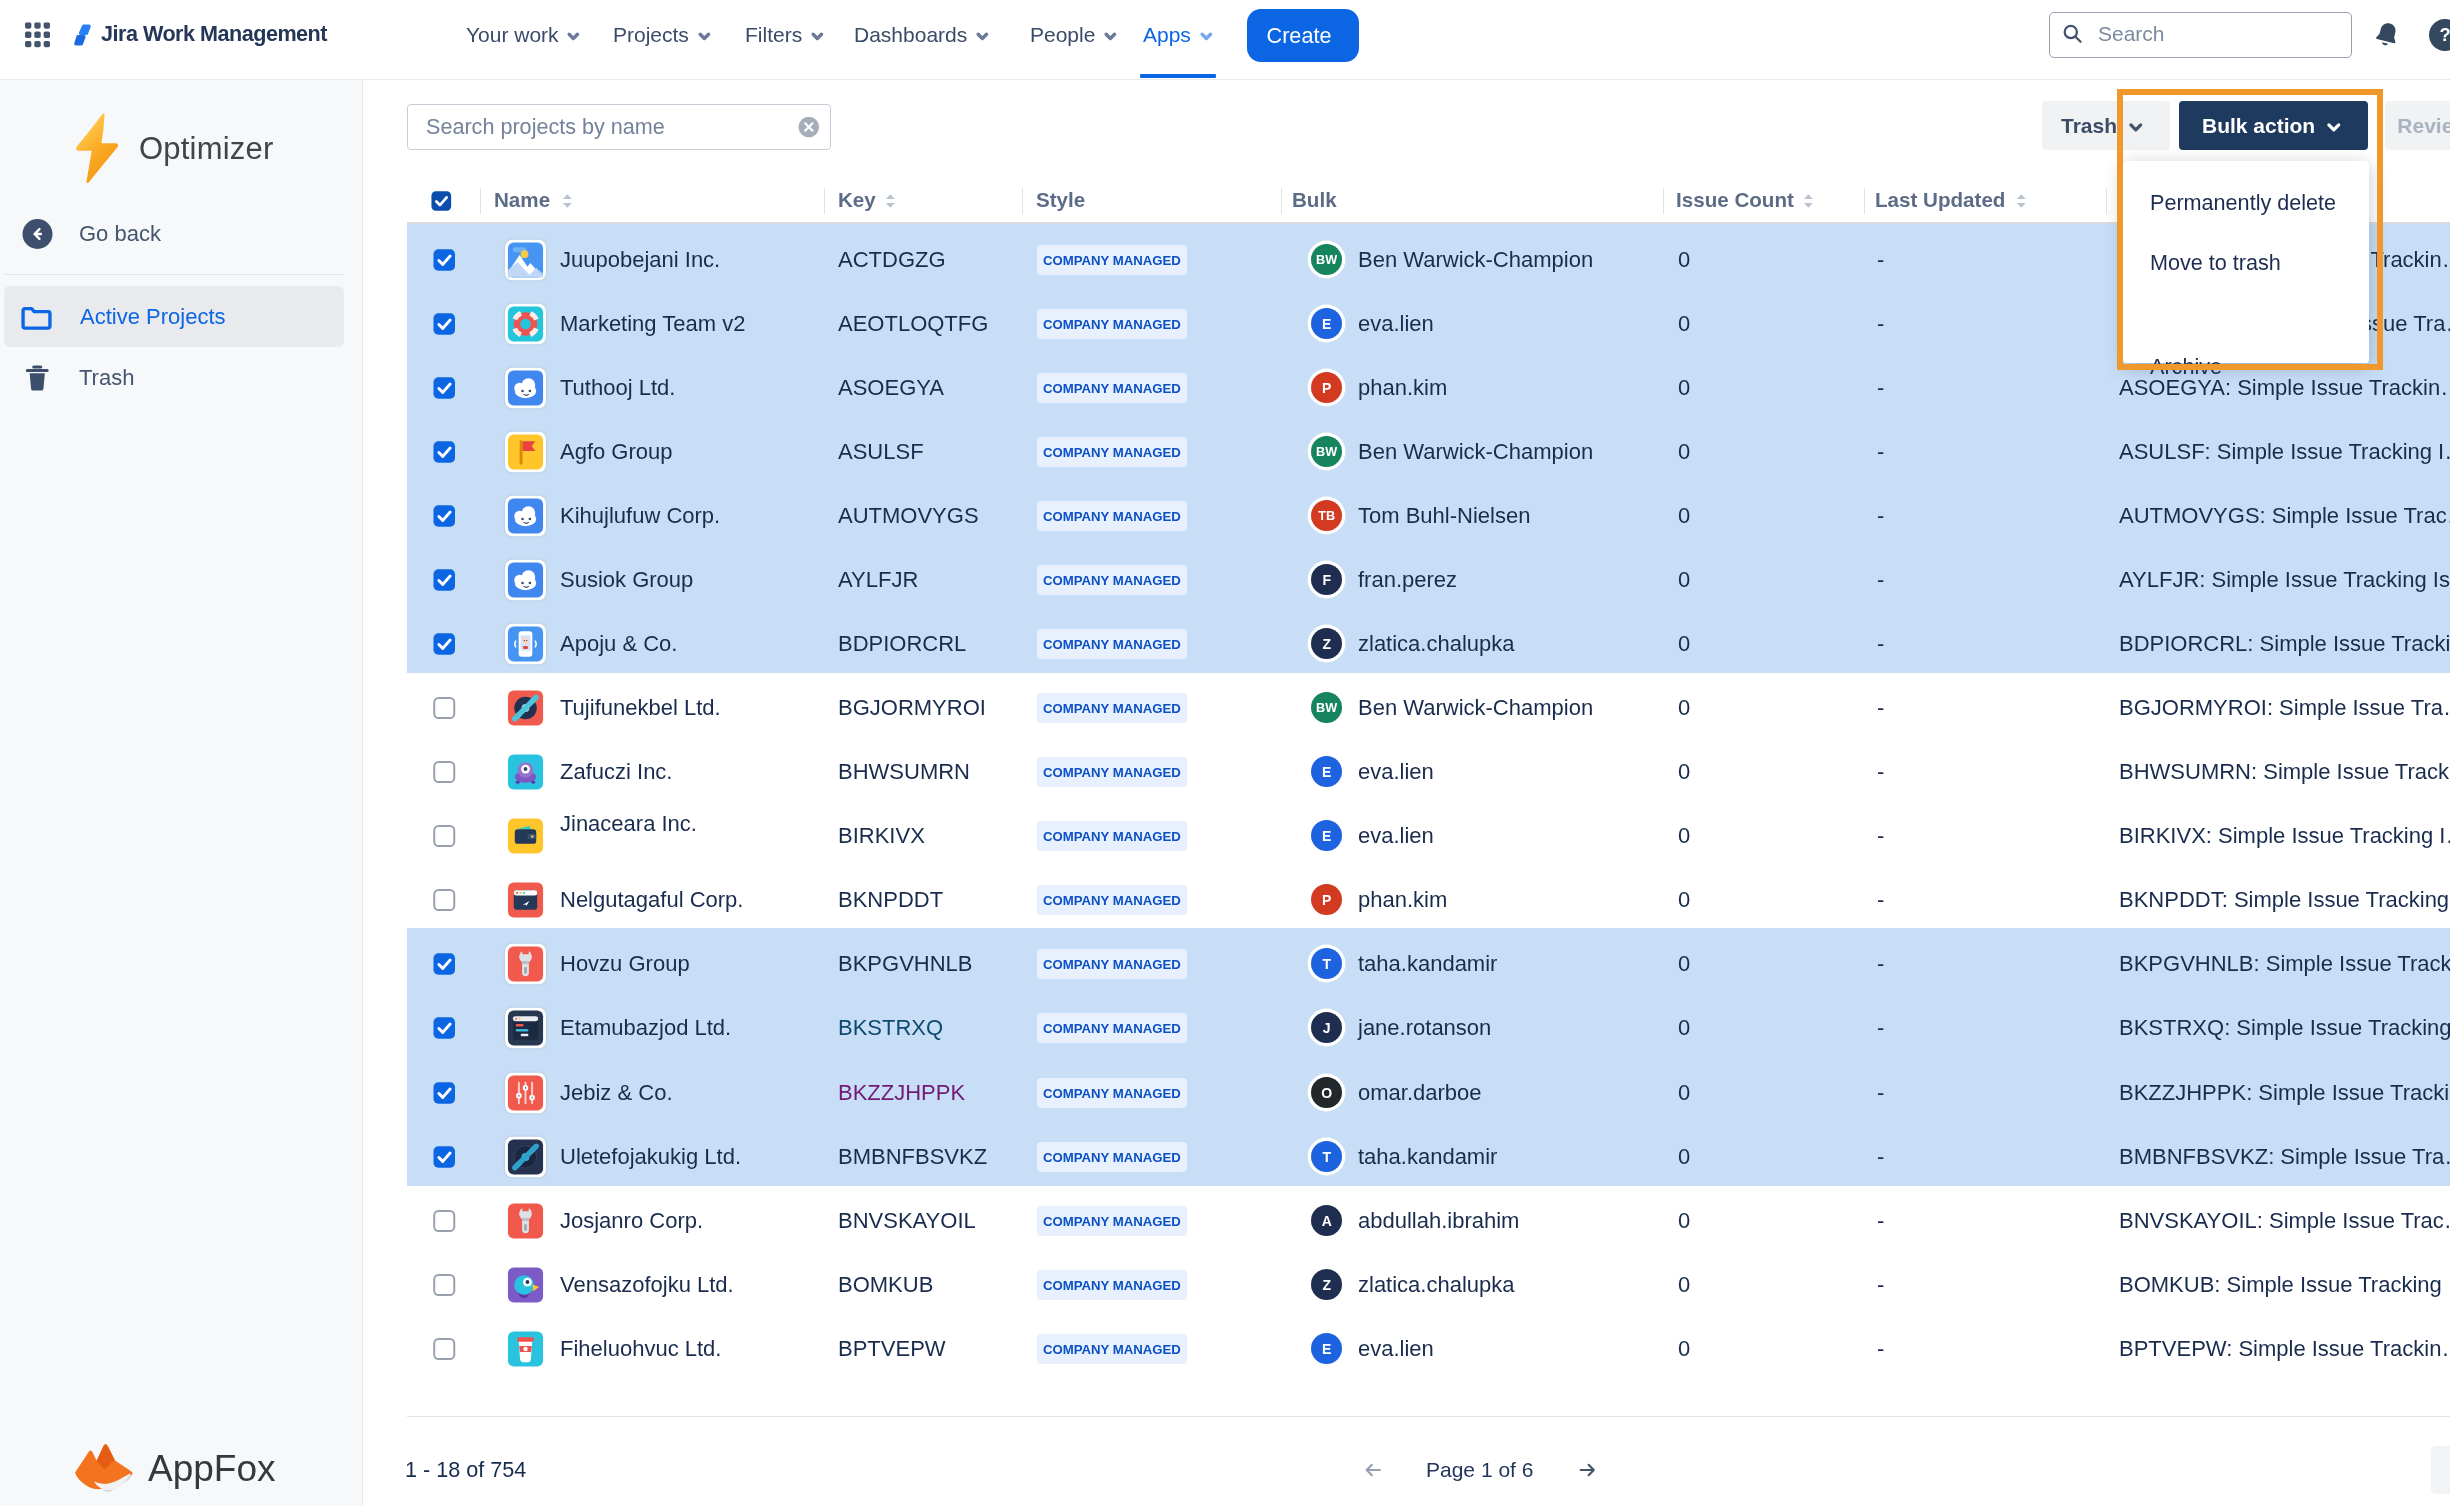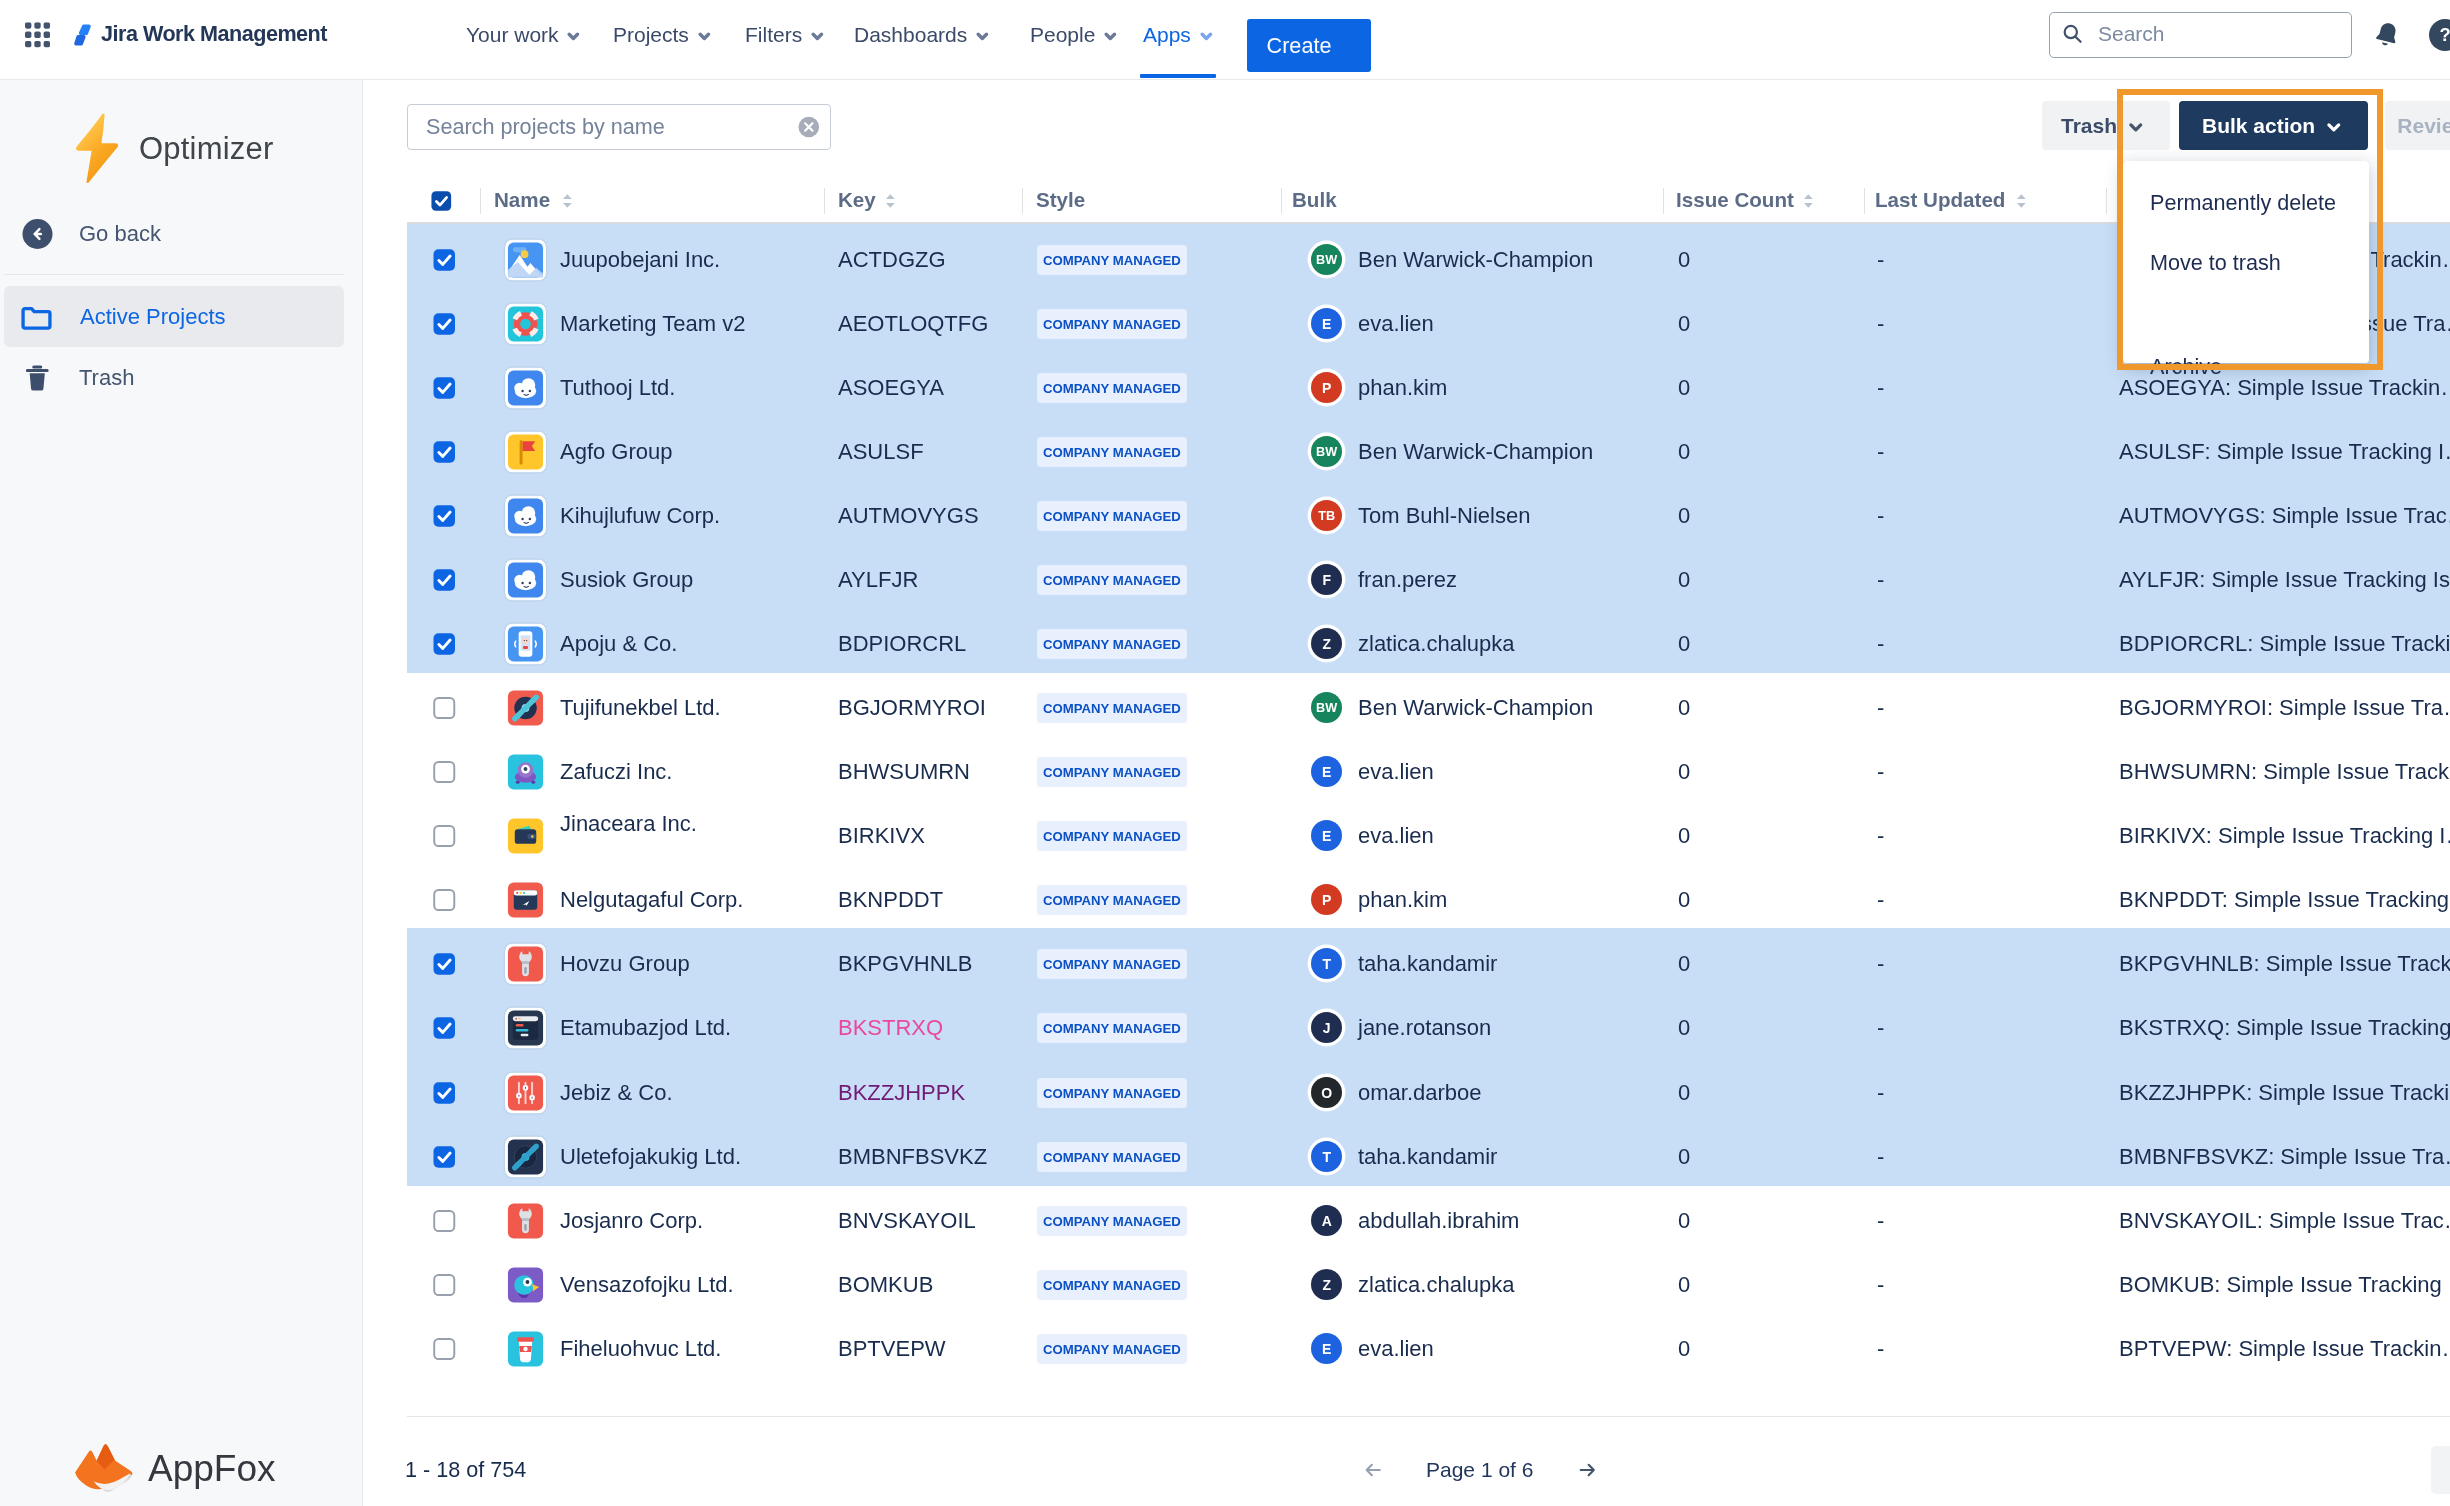--- a/index.html
+++ b/index.html
@@ -35,21 +35,21 @@
       </svg></div>
     <div style="position:absolute;left:1030px;top:35px;transform:translateY(-50%);font-size:21px;color:#3a4a68;font-weight:400;white-space:nowrap;">People</div>
     <div style="position:absolute;left:1102px;top:36px;transform:translateY(-50%);line-height:0;"><svg width="16.7" height="16.7" viewBox="0 0 24 24" fill="none">
         <path d="M6 9.5l6 6 6-6" stroke="#6b7a99" stroke-width="5" stroke-linecap="round" stroke-linejoin="round"></path>
       </svg></div>
     <div style="position:absolute;left:1143px;top:35px;transform:translateY(-50%);font-size:21px;color:#0c66e4;font-weight:400;white-space:nowrap;">Apps</div>
     <div style="position:absolute;left:1198px;top:36px;transform:translateY(-50%);line-height:0;"><svg width="16.7" height="16.7" viewBox="0 0 24 24" fill="none">
         <path d="M6 9.5l6 6 6-6" stroke="#7ba4ee" stroke-width="5" stroke-linecap="round" stroke-linejoin="round"></path>
       </svg></div>
     <div style="position:absolute;left:1140px;top:74px;width:76px;height:4.4px;background:#0c66e4;border-radius:1px;"></div>
-    <div style="position:absolute;left:1247px;top:19px;width:124px;height:53px;background:#0c66e4;border-radius:3px;">
+    <div style="position:absolute;left:1247px;top:9px;width:112px;height:53px;background:#0c66e4;border-radius:14px;">
       <div style="position:absolute;left:52px;top:26.5px;transform:translate(-50%,-50%);font-size:21.6px;color:#fff;font-weight:400;white-space:nowrap;">Create</div>
     </div>
     <div style="position:absolute;left:2049px;top:11.8px;width:303px;height:46px;background:#fff;border:1.5px solid #97a0af;border-radius:4.9px;"></div>
     <div style="position:absolute;left:2061px;top:34px;transform:translateY(-50%);line-height:0;"><svg width="23.5" height="23.5" viewBox="0 0 48 48">
         <circle cx="20" cy="20" r="12.5" fill="none" stroke="#42526e" stroke-width="4.5"></circle>
         <path d="M29.5 29.5 L40 40" stroke="#42526e" stroke-width="4.5" stroke-linecap="round"></path>
       </svg></div>
     <div style="position:absolute;left:2098px;top:34px;transform:translateY(-50%);font-size:21px;color:#7c8aa0;font-weight:400;white-space:nowrap;">Search</div>
     <div style="position:absolute;left:2372px;top:35px;transform:translateY(-50%);line-height:0;"><svg width="30" height="30" viewBox="0 0 24 24" style="transform:rotate(14deg)">
         <path d="M12 2.5c-3.5 0-6 2.6-6 6v4l-1.8 3.2c-.3.6.1 1.3.8 1.3h14c.7 0 1.1-.7.8-1.3L18 12.5v-4c0-3.4-2.5-6-6-6z" fill="#33475f"></path>
@@ -514,21 +514,21 @@
             <rect x="10" y="12" width="52" height="48" rx="6" fill="#1b2a40"></rect>
             <rect x="10" y="12" width="52" height="10" rx="5" fill="#e9edf2"></rect>
             <circle cx="17" cy="17" r="2" fill="#f05b4d"></circle>
             <circle cx="24" cy="17" r="2" fill="#ffc62c"></circle>
             <rect x="16" y="28" width="16" height="5" rx="2.5" fill="#f05b4d"></rect>
             <rect x="16" y="38" width="26" height="5" rx="2.5" fill="#39b7d8"></rect>
             <rect x="26" y="48" width="16" height="5" rx="2.5" fill="#e9edf2"></rect>
           </g>
         </svg></div>
       <div style="position:absolute;left:560px;top:36px;transform:translateY(-50%);font-size:22px;color:#192c4e;font-weight:400;white-space:nowrap;">Etamubazjod Ltd.</div>
-      <div style="position:absolute;left:838px;top:36px;transform:translateY(-50%);font-size:22px;color:#ec4899;font-weight:400;white-space:nowrap;">BKSTRXQ</div>
+      <div style="position:absolute;left:838px;top:36px;transform:translateY(-50%);font-size:22px;color:#0c4a6e;font-weight:400;white-space:nowrap;">BKSTRXQ</div>
       <div style="position:absolute;left:1037px;top:21px;height:30px;background:#e7f0fc;border-radius:3.9px;padding:0 5.9px;display:flex;align-items:center;">
         <span style="font-size:13.2px;font-weight:700;color:#0b50c4;letter-spacing:0px;white-space:nowrap;">COMPANY MANAGED</span>
       </div>
       <div style="position:absolute;left:1311px;top:20px;width:31px;height:31px;background:#1e2d50;border-radius:50%;box-shadow:0 0 0 3.4px #fff;">
         <div style="position:absolute;left:15.7px;top:15.7px;transform:translate(-50%,-50%);font-size:14px;color:#fff;font-weight:700;white-space:nowrap;">J</div>
       </div>
       <div style="position:absolute;left:1358px;top:36px;transform:translateY(-50%);font-size:22px;color:#192c4e;font-weight:400;white-space:nowrap;">jane.rotanson</div>
       <div style="position:absolute;left:1678px;top:36px;transform:translateY(-50%);font-size:22px;color:#192c4e;font-weight:400;white-space:nowrap;">0</div>
       <div style="position:absolute;left:1877px;top:36px;transform:translateY(-50%);font-size:22px;color:#192c4e;font-weight:400;white-space:nowrap;">-</div>
       <div style="position:absolute;left:2119px;top:21px;width:355px;height:29px;font-size:22px;color:#192c4e;white-space:nowrap;overflow:hidden;text-overflow:ellipsis;line-height:29px;">BKSTRXQ: Simple Issue Tracking Issues Project Demo</div>

